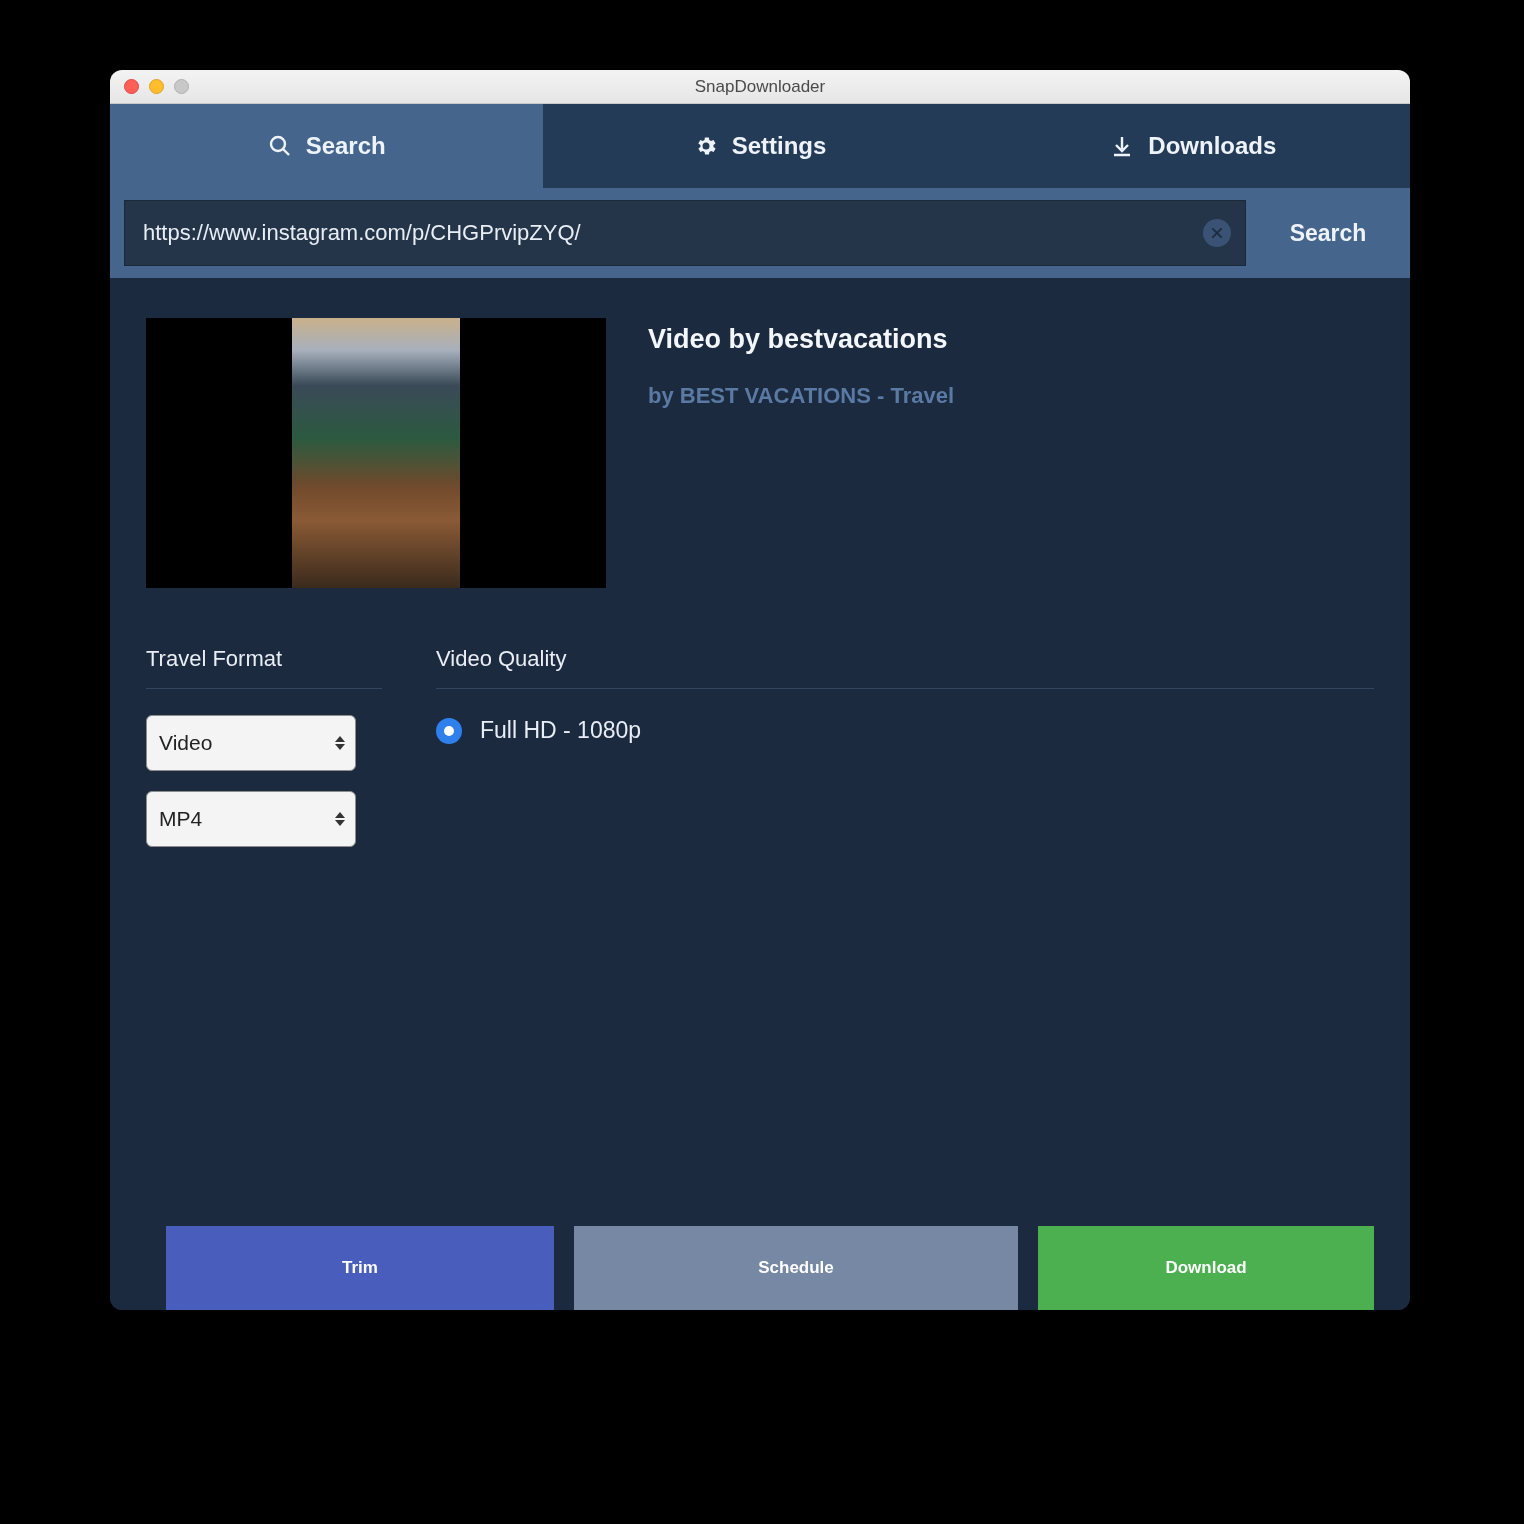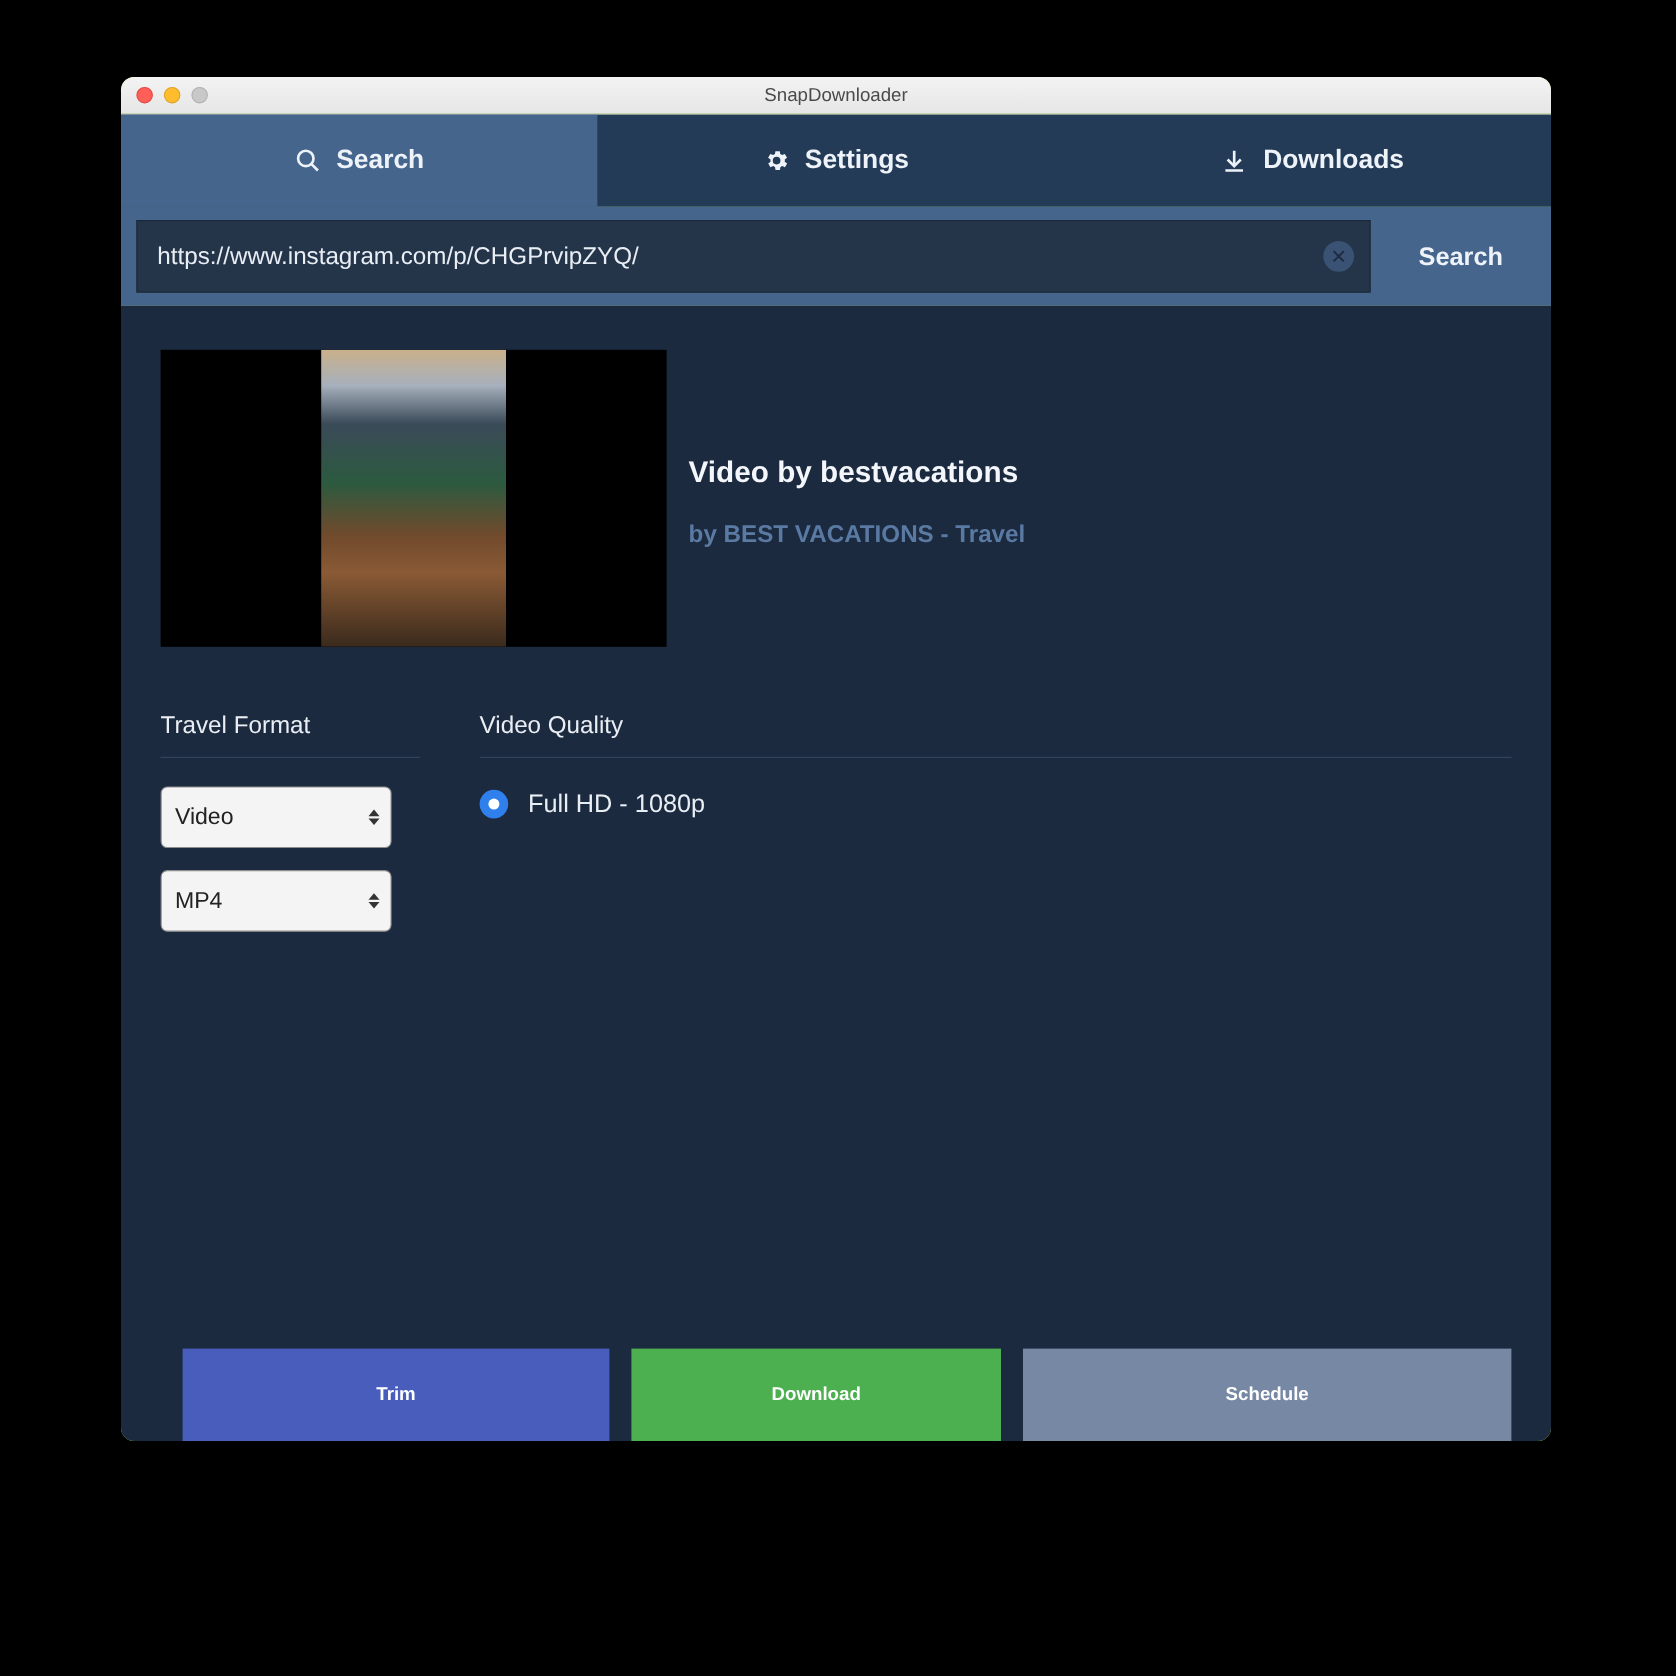--- a/index.html
+++ b/index.html
@@ -6,21 +6,21 @@
   html, body { width: 1524px; height: 1524px; background: #000; font-family: -apple-system, "Segoe UI", "Helvetica Neue", Arial, sans-serif; }
   .stage { position: relative; width: 1524px; height: 1524px; }
 
   .window {
     position: absolute;
     left: 110px; top: 70px;
     width: 1300px; height: 1240px;
     border-radius: 12px;
     overflow: hidden;
     box-shadow: 0 30px 80px rgba(0,0,0,.6);
-    background: #bef264;
+    background: #0f172a;
     display: flex; flex-direction: column;
   }
 
   
   .titlebar {
     height: 34px;
     background: linear-gradient(#f3f3f3,#e6e6e6);
     border-bottom: 1px solid #c9c9c9;
     display: flex; align-items: center;
     position: relative;
@@ -64,21 +64,21 @@
   }
   .clear-btn svg { width: 14px; height: 14px; stroke: #1d2b3e; stroke-width: 3; }
   .search-btn {
     width: 164px; display: flex; align-items: center; justify-content: center;
     color: #eef3f9; font-size: 23px; font-weight: 600; cursor: pointer;
   }
 
   
   .content { flex: 1; background: #1b2a3f; padding: 40px 36px 0 36px; display: flex; flex-direction: column; }
 
-  .media-row { display: flex; gap: 20px; align-items: center; }
+  .media-row { display: flex; gap: 42px; }
   .thumb {
     width: 460px; height: 270px; background: #000; position: relative; overflow: hidden;
   }
   .thumb-inner {
     position: absolute; left: 50%; top: 0; transform: translateX(-50%);
     width: 168px; height: 100%;
     background:
       linear-gradient(180deg,#c9b08a 0%,#a7b0bd 12%,#3a4a58 25%,#2c5a3f 45%,#6f4a2c 62%,#8a5a35 75%,#3a2a1c 100%);
   }
   .meta { padding-top: 6px; }
@@ -223,24 +223,24 @@
             <div class="radio"></div>
             <span class="quality-label">Full HD - 1080p</span>
           </div>
         </div>
       </div>
 
       <div class="actions">
         <div class="action a-trim">
           <span>Trim</span>
         </div>
+        <div class="action a-schedule">
+          <span>Schedule</span>
+        </div>
         <div class="action a-download">
           <span>Download</span>
         </div>
-        <div class="action a-schedule">
-          <span>Schedule</span>
-        </div>
       </div>
 
     </div>
 
   </div>
 </div>
 
 </body></html>

